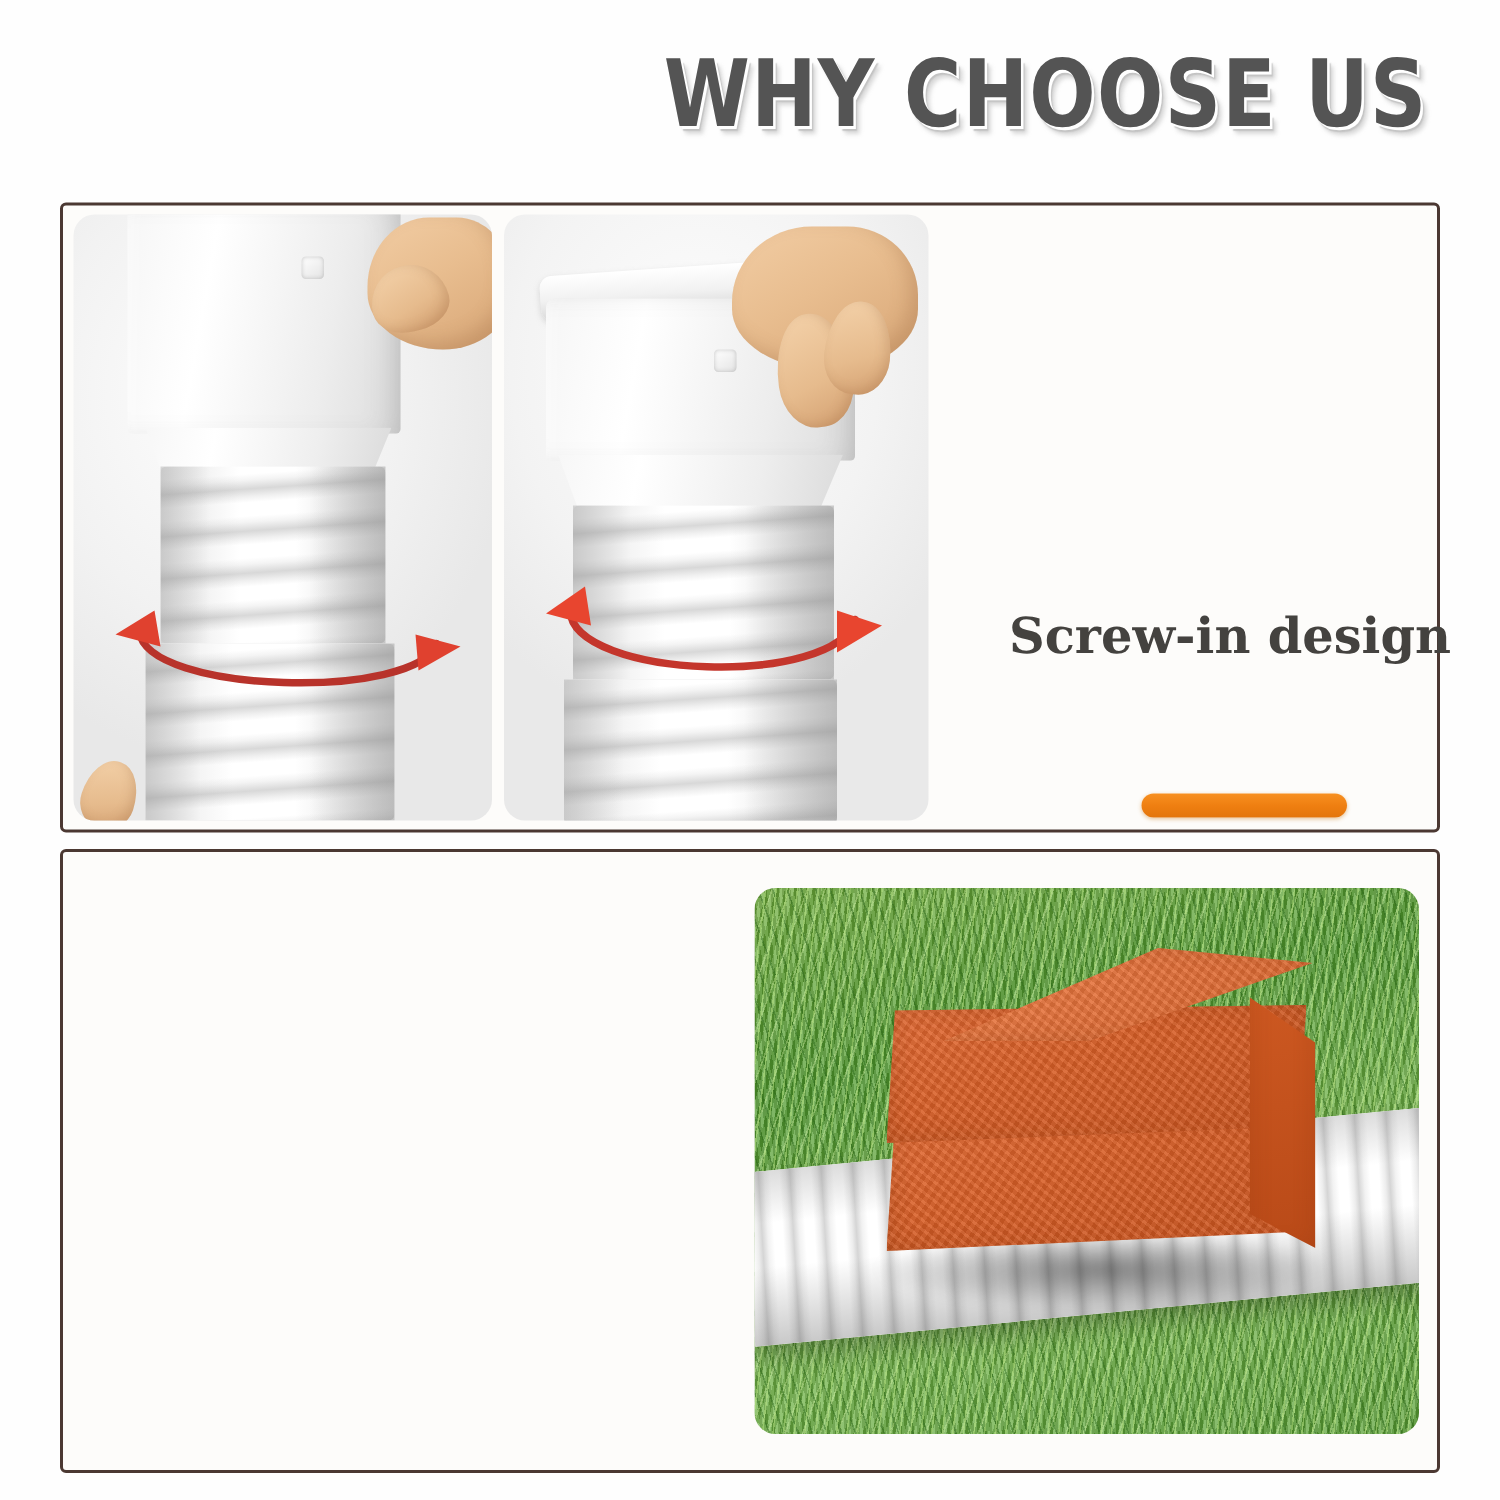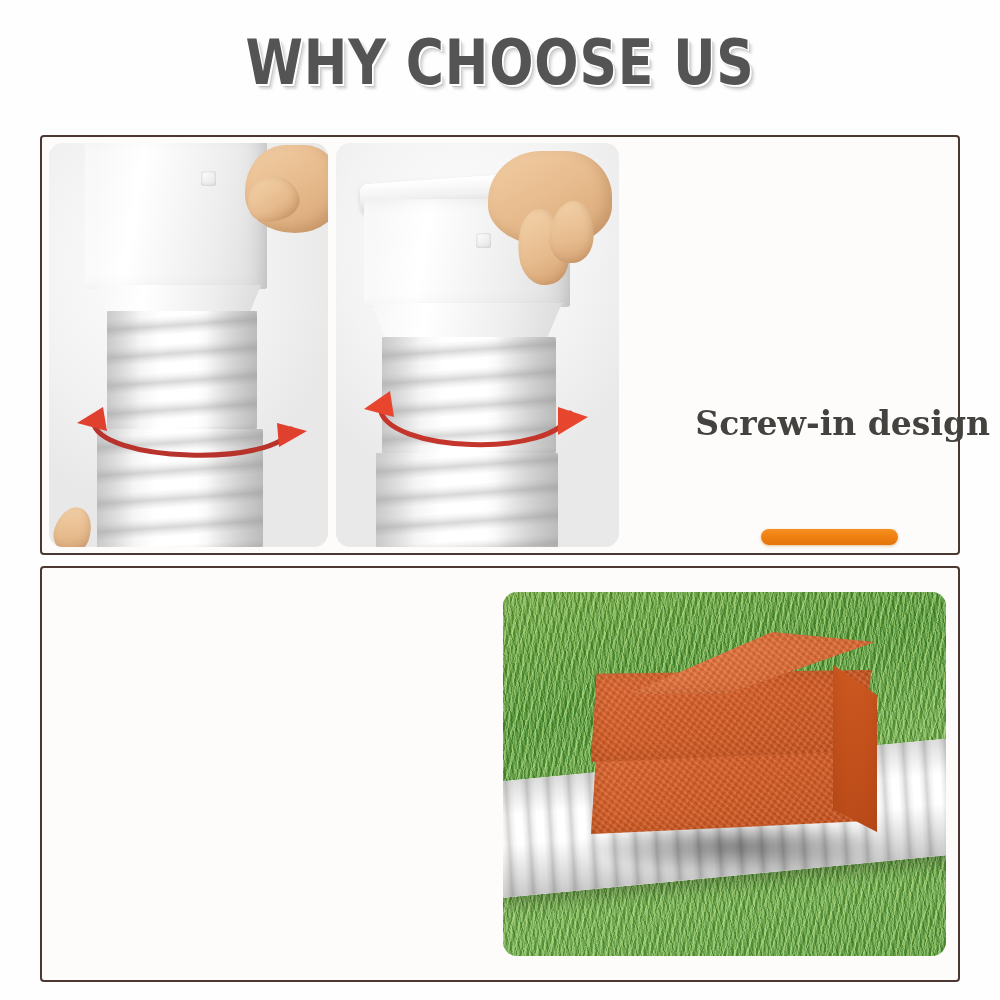--- a/index.html
+++ b/index.html
@@ -22,21 +22,21 @@
     height: 1000px;
     background: #fefefe;
   }
 
   
   .title-wrap {
     position: absolute;
     left: 0;
     top: 28px;
     width: 1000px;
-    text-align: center;
+    text-align: right;
   }
   .main-title {
     display: inline-block;
     font-family: "DejaVu Sans", sans-serif;
     font-weight: 700;
     font-size: 62px;
     line-height: 70px;
     letter-spacing: 1px;
     color: #545454;
     transform: scaleX(0.84);
@@ -220,21 +220,21 @@
   .brick-tex {
     position: absolute; inset: 0;
     background:
       repeating-linear-gradient(38deg, rgba(255,255,255,0.07) 0 2px, rgba(0,0,0,0.06) 2px 5px),
       repeating-linear-gradient(122deg, rgba(0,0,0,0.05) 0 3px, rgba(255,255,255,0.05) 3px 6px);
   }
 
   
   .caption {
     position: absolute;
-    text-align: right;
+    text-align: center;
   }
   .caption-line {
     font-family: "DejaVu Serif", serif;
     font-weight: 700;
     color: #44423f;
     white-space: nowrap;
   }
   #caption-top { left: 608px; top: 262px; width: 340px; }
   #caption-top .caption-line {
     font-size: 33px;

